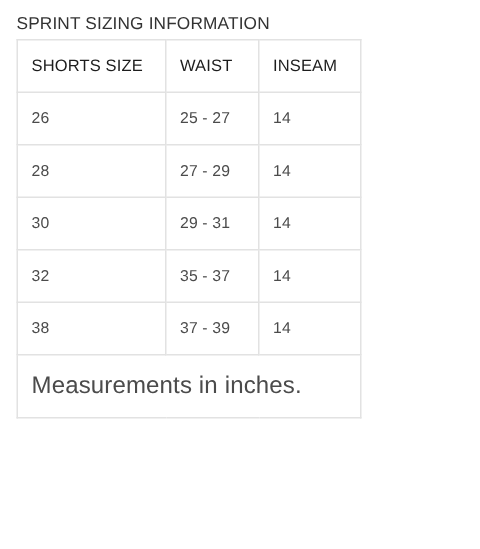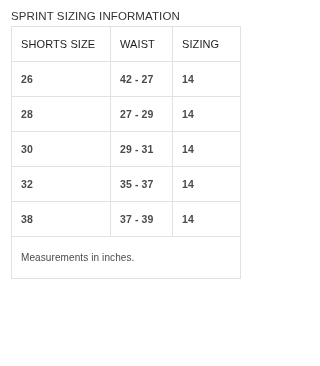--- a/index.html
+++ b/index.html
@@ -61,27 +61,27 @@
 
   .size-table thead th {
     font-size: 11px;
     font-weight: 400;
     color: #1d1d1d;
     letter-spacing: 0.1px;
   }
 
   .size-table tbody td {
     font-size: 10.5px;
-    font-weight: 700;
+    font-weight: 400;
     color: #4b4b4b;
     letter-spacing: 0.1px;
   }
 
   .size-table tfoot td {
-    font-size: 10px;
+    font-size: 16px;
     font-weight: 400;
     color: #4b4b4b;
     letter-spacing: 0.1px;
     height: 42px;
   }
 </style>
 </head>
 <body>
 
 <div class="page">
@@ -91,27 +91,27 @@
   <table class="size-table">
     <colgroup>
       <col class="c-size">
       <col class="c-waist">
       <col class="c-inseam">
     </colgroup>
     <thead>
       <tr>
         <th>SHORTS SIZE</th>
         <th>WAIST</th>
-        <th>SIZING</th>
+        <th>INSEAM</th>
       </tr>
     </thead>
     <tbody>
       <tr>
         <td>26</td>
-        <td>42 - 27</td>
+        <td>25 - 27</td>
         <td>14</td>
       </tr>
       <tr>
         <td>28</td>
         <td>27 - 29</td>
         <td>14</td>
       </tr>
       <tr>
         <td>30</td>
         <td>29 - 31</td>

